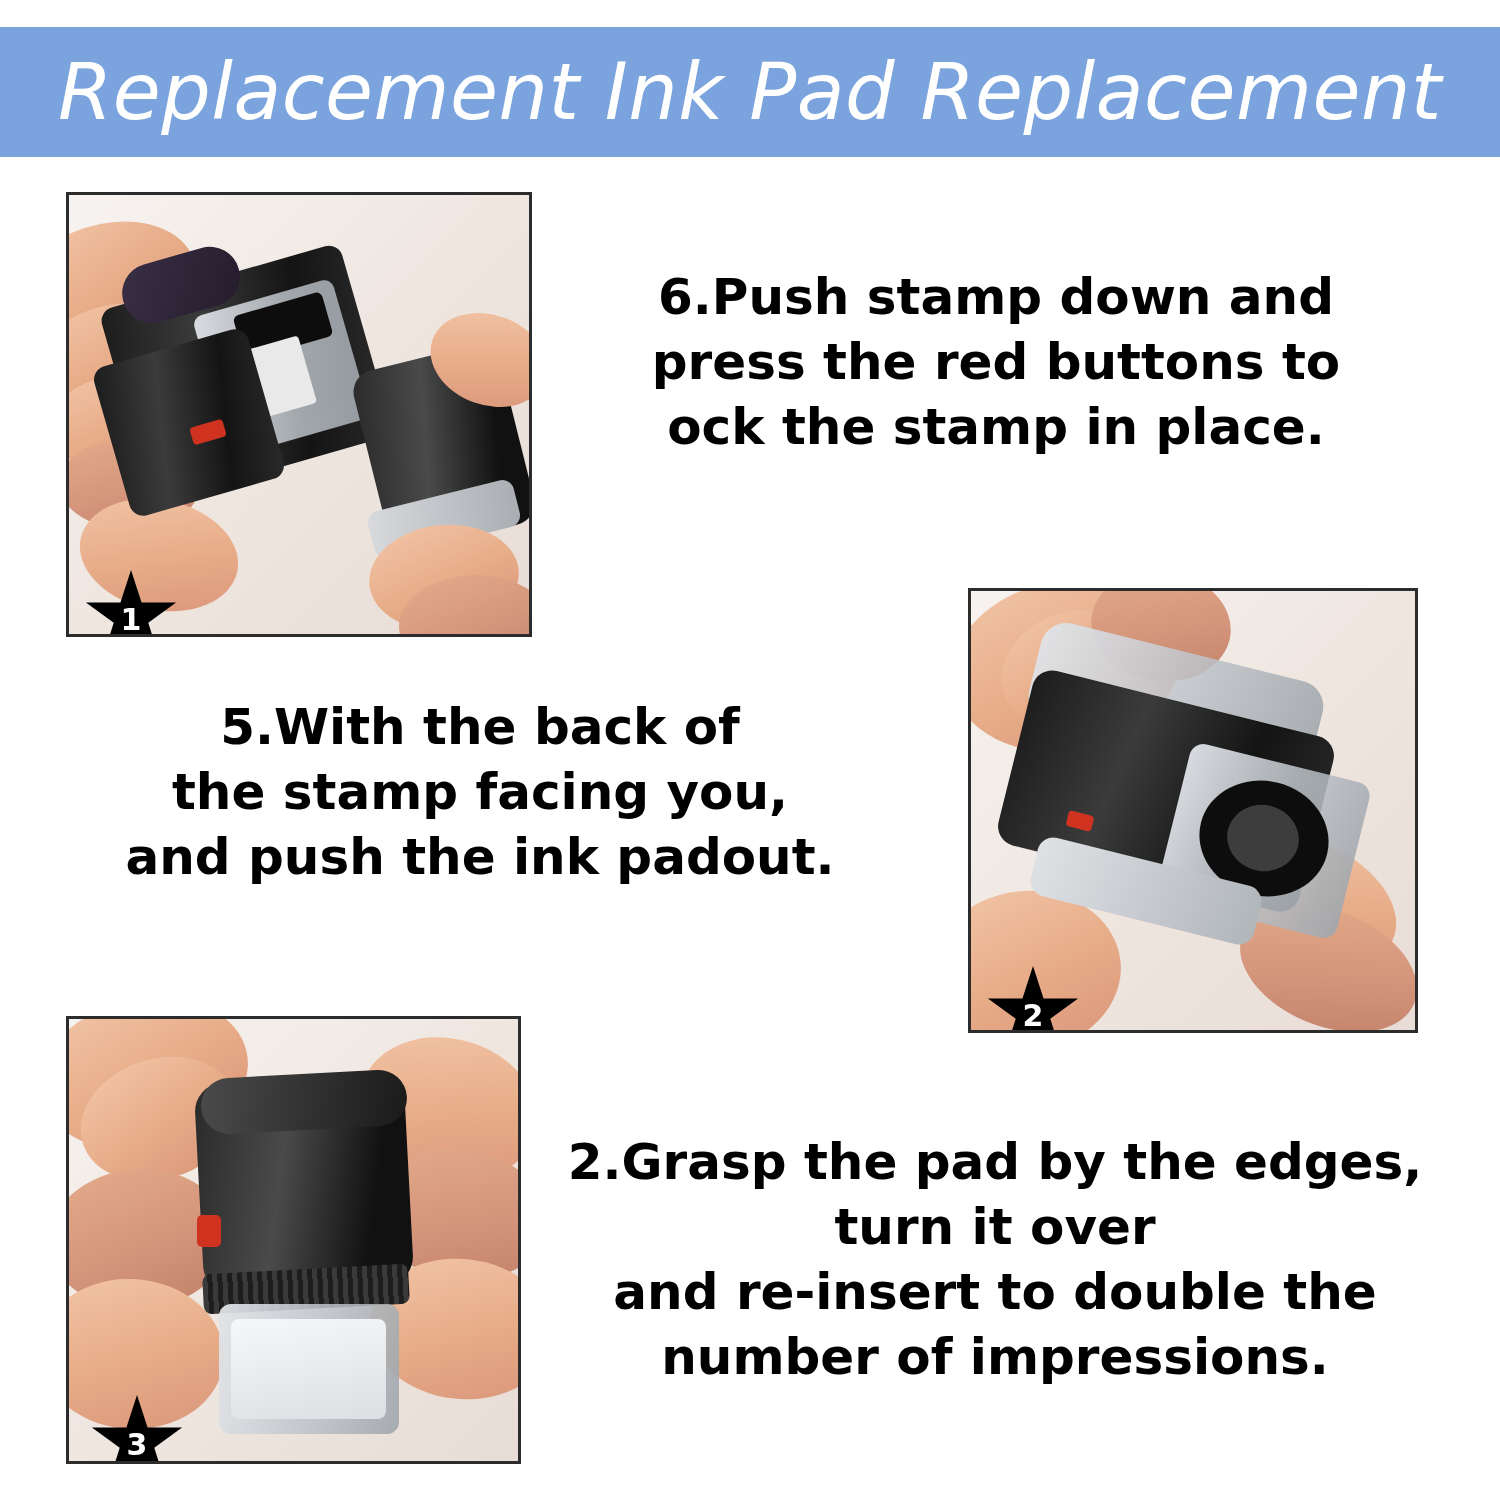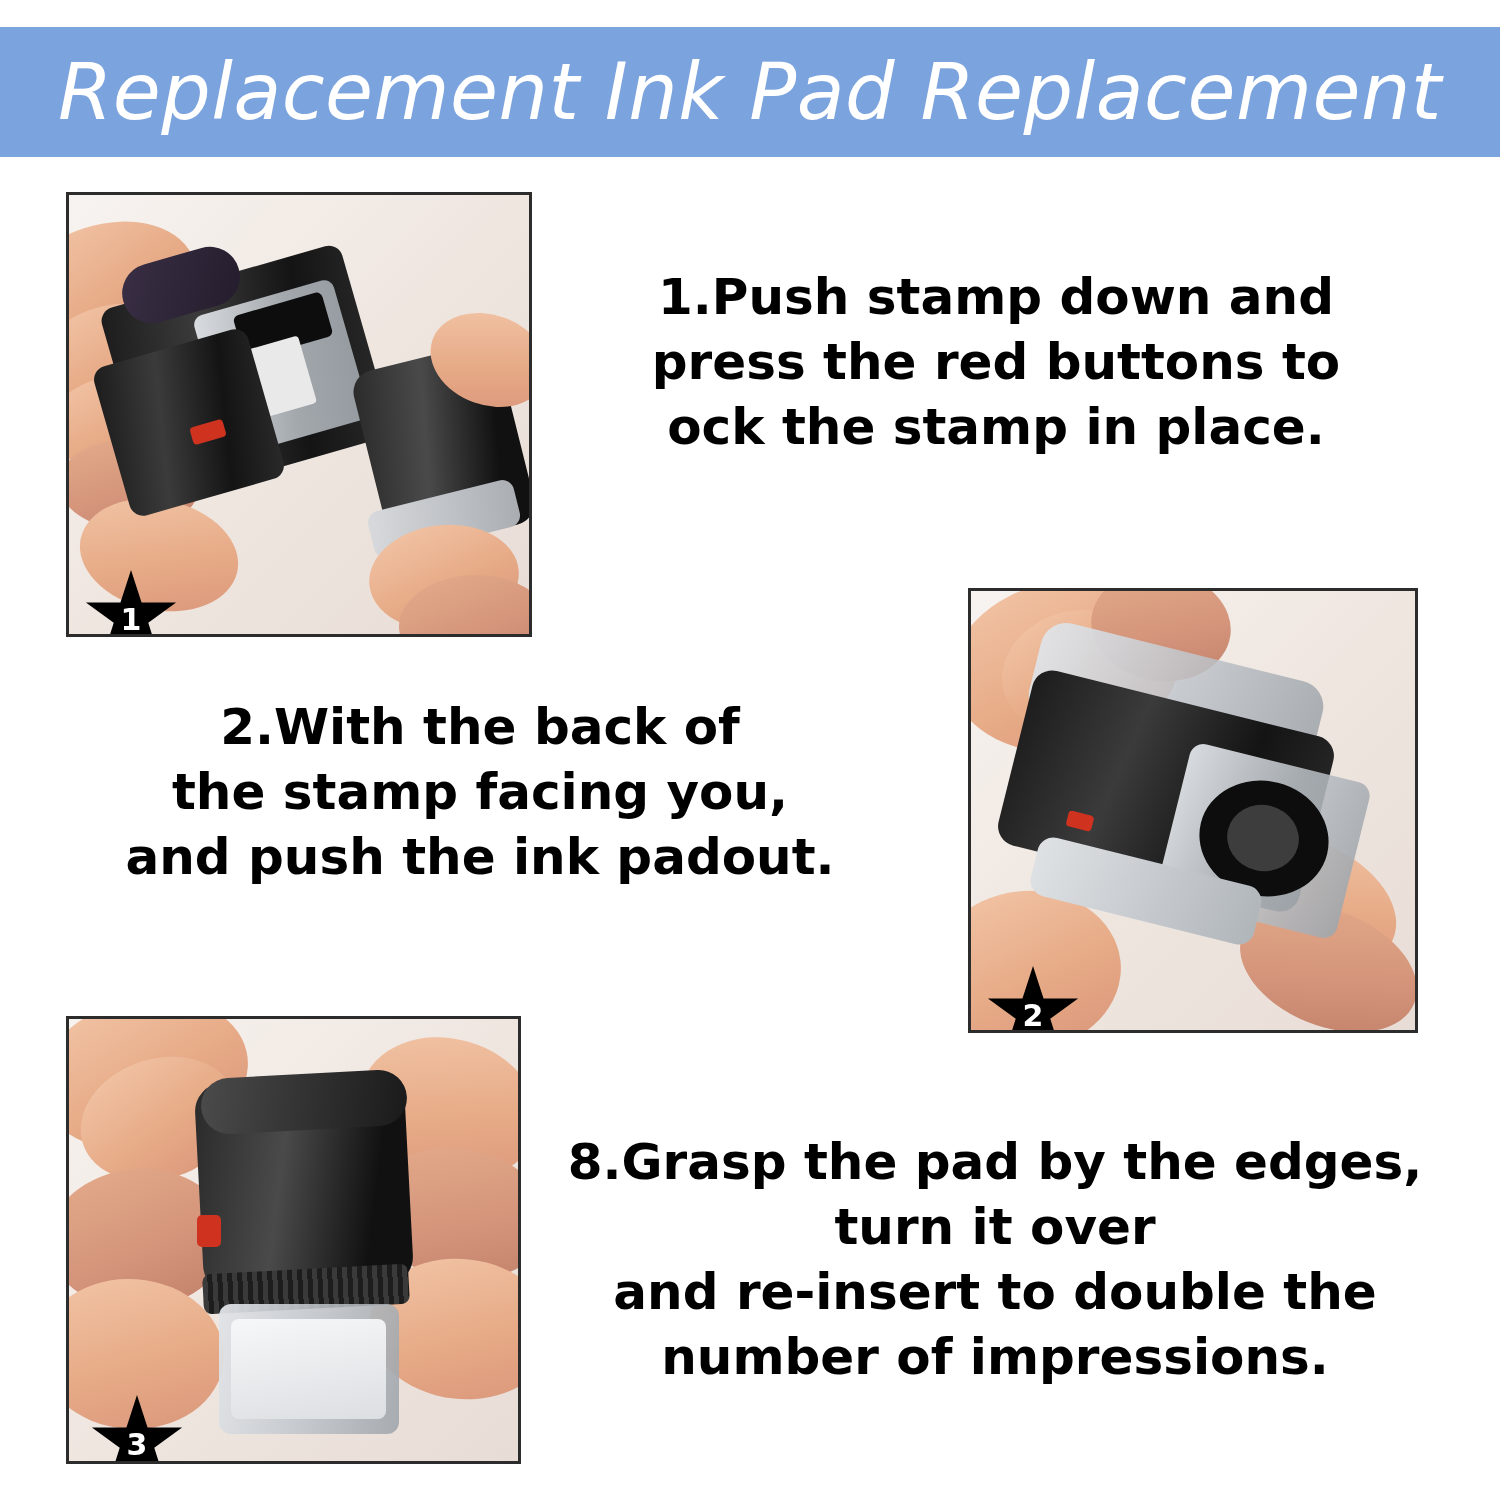--- a/index.html
+++ b/index.html
@@ -189,21 +189,21 @@
   </div>
 
   <div class="star-badge" style="left:14px; bottom:-30px;">
     <svg viewBox="0 0 100 100" aria-hidden="true">
       <polygon points="50,2 61,36 97,36 68,57 79,92 50,71 21,92 32,57 3,36 39,36" fill="#000000"></polygon>
     </svg>
     <div class="star-num">1</div>
   </div>
 </div>
 
-<div class="step-text step-1">1.Push stamp down and
+<div class="step-text step-1">6.Push stamp down and
 press the red buttons to
 ock the stamp in place.</div>
 
 <div class="photo photo-2">
   <div class="photo-inner">
     <div class="bg-soft"></div>
 
     <div class="skin" style="left:-20px; top:-10px; width:230px; height:170px; transform:rotate(-10deg);"></div>
     <div class="skin" style="left:30px; top:20px; width:150px; height:120px; transform:rotate(-16deg);"></div>
     <div class="skin-dk" style="left:120px; top:-20px; width:140px; height:110px; transform:rotate(8deg);"></div>
@@ -221,21 +221,21 @@
   </div>
 
   <div class="star-badge" style="left:14px; bottom:-30px;">
     <svg viewBox="0 0 100 100" aria-hidden="true">
       <polygon points="50,2 61,36 97,36 68,57 79,92 50,71 21,92 32,57 3,36 39,36" fill="#000000"></polygon>
     </svg>
     <div class="star-num">2</div>
   </div>
 </div>
 
-<div class="step-text step-2">2.With the back of
+<div class="step-text step-2">5.With the back of
 the stamp facing you,
 and push the ink padout.</div>
 
 <div class="photo photo-3">
   <div class="photo-inner">
     <div class="bg-soft"></div>
 
     <div class="skin" style="left:-30px; top:-20px; width:210px; height:150px; transform:rotate(-12deg);"></div>
     <div class="skin" style="left:10px; top:40px; width:160px; height:120px; transform:rotate(-18deg);"></div>
     <div class="skin-dk" style="left:-20px; top:150px; width:180px; height:140px; transform:rotate(-4deg);"></div>
@@ -254,16 +254,16 @@
   </div>
 
   <div class="star-badge" style="left:20px; bottom:-28px;">
     <svg viewBox="0 0 100 100" aria-hidden="true">
       <polygon points="50,2 61,36 97,36 68,57 79,92 50,71 21,92 32,57 3,36 39,36" fill="#000000"></polygon>
     </svg>
     <div class="star-num">3</div>
   </div>
 </div>
 
-<div class="step-text step-3">8.Grasp the pad by the edges,
+<div class="step-text step-3">2.Grasp the pad by the edges,
 turn it over
 and re-insert to double the
 number of impressions.</div>
 
 </body></html>

